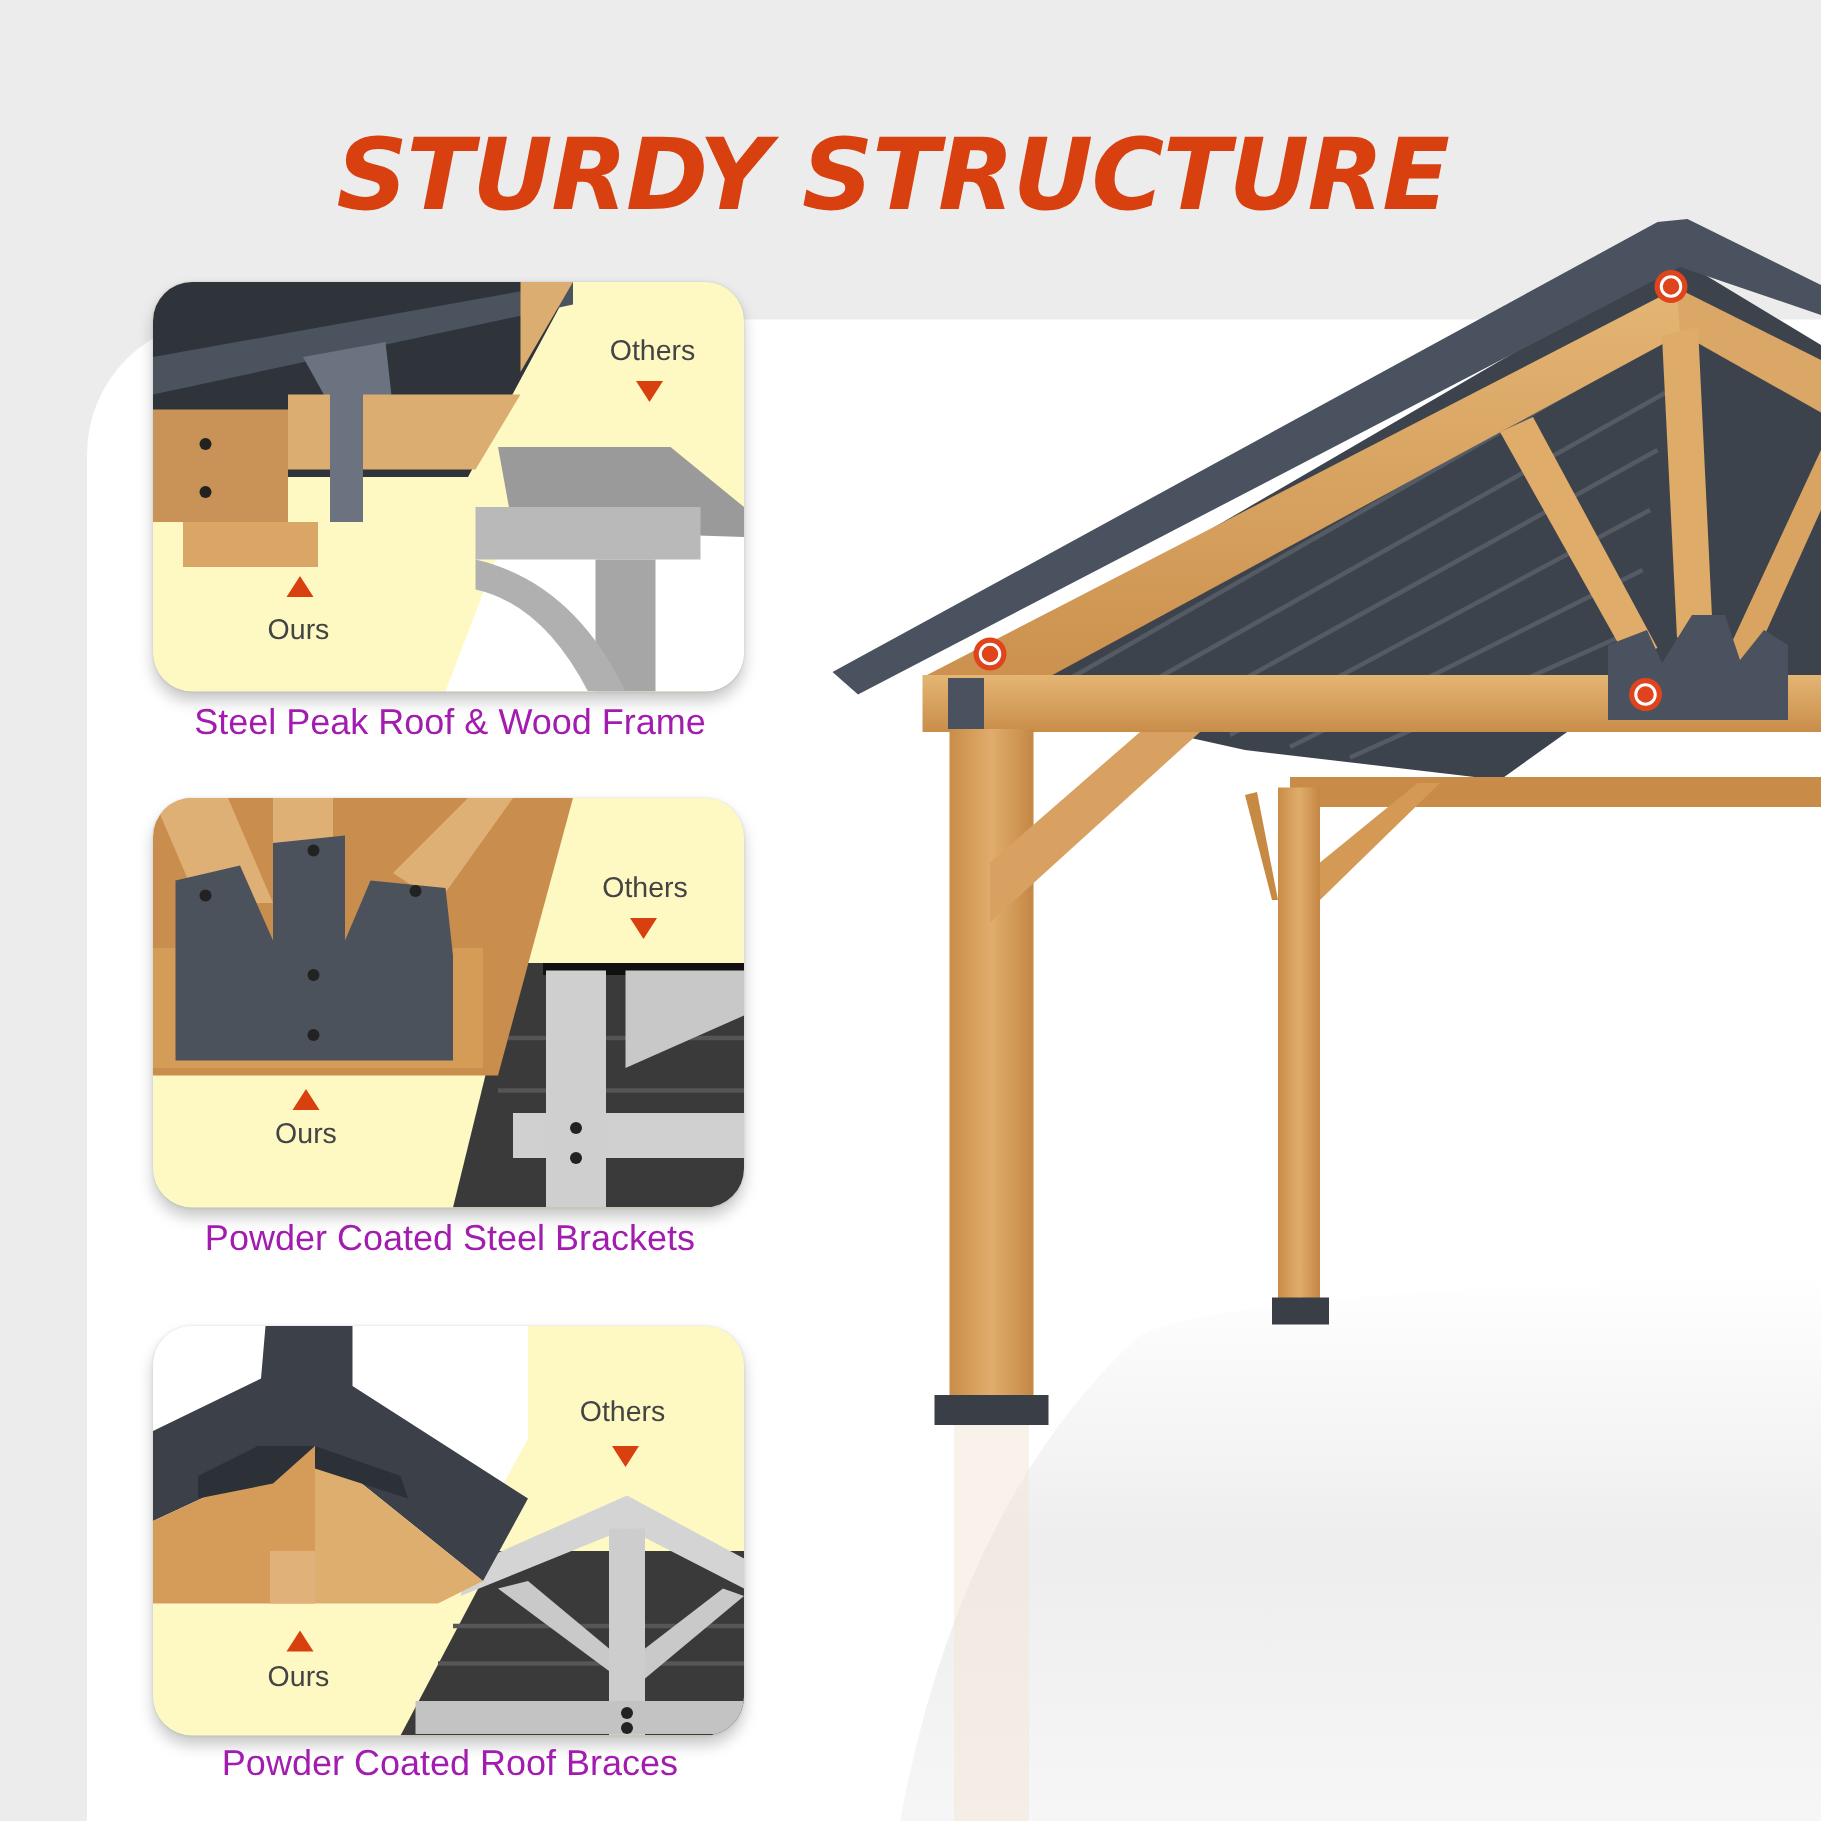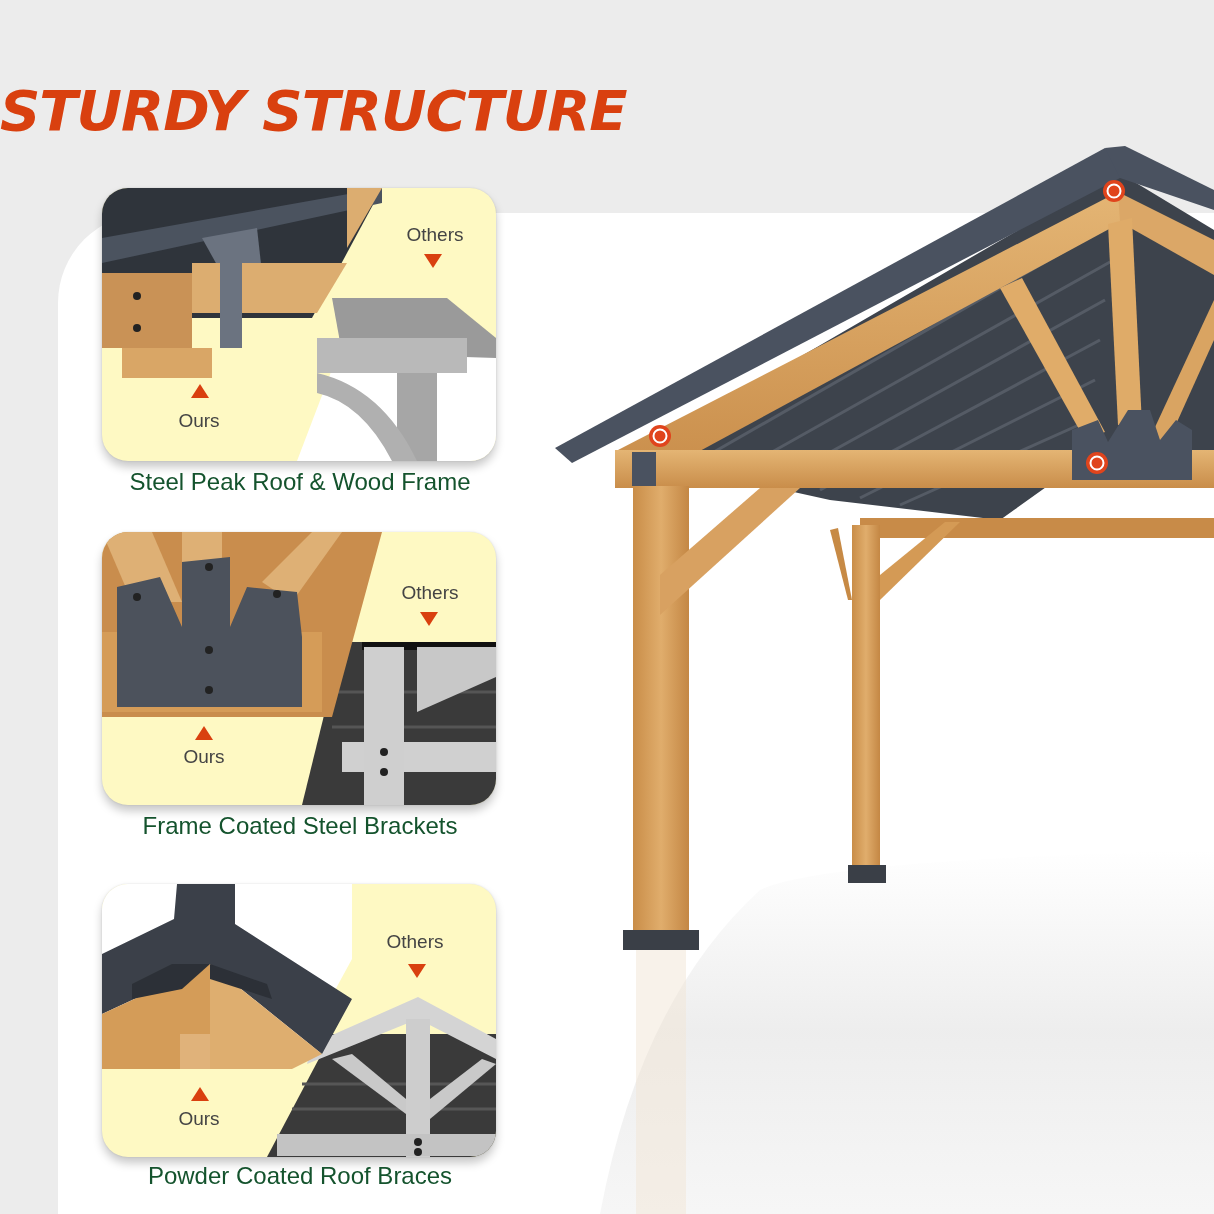--- a/index.html
+++ b/index.html
@@ -6,40 +6,40 @@
   body {
     width: 1214px; height: 1214px; position: relative; overflow: hidden;
     background: #ececec;
     font-family: "Liberation Sans", "DejaVu Sans", sans-serif;
   }
   .white-panel {
     position: absolute; left: 58px; top: 213px; width: 1156px; height: 1001px;
     background: #ffffff; border-top-left-radius: 90px;
   }
   .title {
-    position: absolute; left: 0; top: 78px; width: 1190px; 
-    font-size: 56px; font-weight: 700; font-style: italic; letter-spacing: -1px;
+    position: absolute; left: 0; top: 78px; width: 1190px; text-align: center;
+    font-size: 66px; font-weight: 700; font-style: italic; letter-spacing: -1px;
     font-family: "DejaVu Sans", sans-serif;
   }
   .gazebo { position: absolute; left: 0; top: 0; width: 1214px; height: 1214px; }
   .card {
     position: absolute; left: 102px; width: 394px; height: 273px;
     background: #fef9c3; border-radius: 26px; overflow: hidden;
     box-shadow: 0 6px 10px rgba(0,0,0,0.22), 0 0 2px rgba(0,0,0,0.12);
   }
   .card svg { position: absolute; left: 0; top: 0; }
   .lbl {
     position: absolute; font-size: 19px; color: #444; text-align: center; width: 90px;
   }
   .tri { position: absolute; width: 0; height: 0; }
   .tri.up { border-left: 9px solid transparent; border-right: 9px solid transparent; border-bottom: 14px solid #d9400f; }
   .tri.down { border-left: 9px solid transparent; border-right: 9px solid transparent; border-top: 14px solid #d9400f; }
   .caption {
     position: absolute; left: 90px; width: 420px; text-align: center;
-    font-size: 24px; color: #14532d;
+    font-size: 24px; color: #a21caf;
   }
 </style>
 </head>
 <body>
 
 <div class="white-panel"></div>
 
 <h1 class="title" style="color:#d9400f;margin:0;">STURDY STRUCTURE</h1>
 
 <svg class="gazebo" viewBox="0 0 1214 1214">
@@ -173,21 +173,21 @@
       <circle cx="107" cy="35" r="4" fill="#222"></circle>
       <circle cx="175" cy="62" r="4" fill="#222"></circle>
     <circle cx="107" cy="118" r="4" fill="#222"></circle>
       <circle cx="107" cy="158" r="4" fill="#222"></circle>
   </svg>
   <div class="lbl" style="left:283px;top:50px;">Others</div>
   <div class="tri down" style="left:318px;top:80px;"></div>
   <div class="tri up" style="left:93px;top:194px;"></div>
   <div class="lbl" style="left:57px;top:214px;">Ours</div>
 </div>
-<div class="caption" style="top:812px;">Frame Coated Steel Brackets</div>
+<div class="caption" style="top:812px;">Powder Coated Steel Brackets</div>
 
 <div class="card" style="top:884px;">
   <svg width="394" height="273">
 
     <polygon points="165,273 230,150 394,150 394,273" fill="#3a3a3a"></polygon>
     <g stroke="#565656" stroke-width="3">
         <line x1="200" y1="200" x2="394" y2="200"></line>
         <line x1="190" y1="225" x2="394" y2="225"></line>
       </g>
     <polygon points="210,160 316,113 394,155 394,175 316,135 205,180" fill="#d4d4d4"></polygon>

